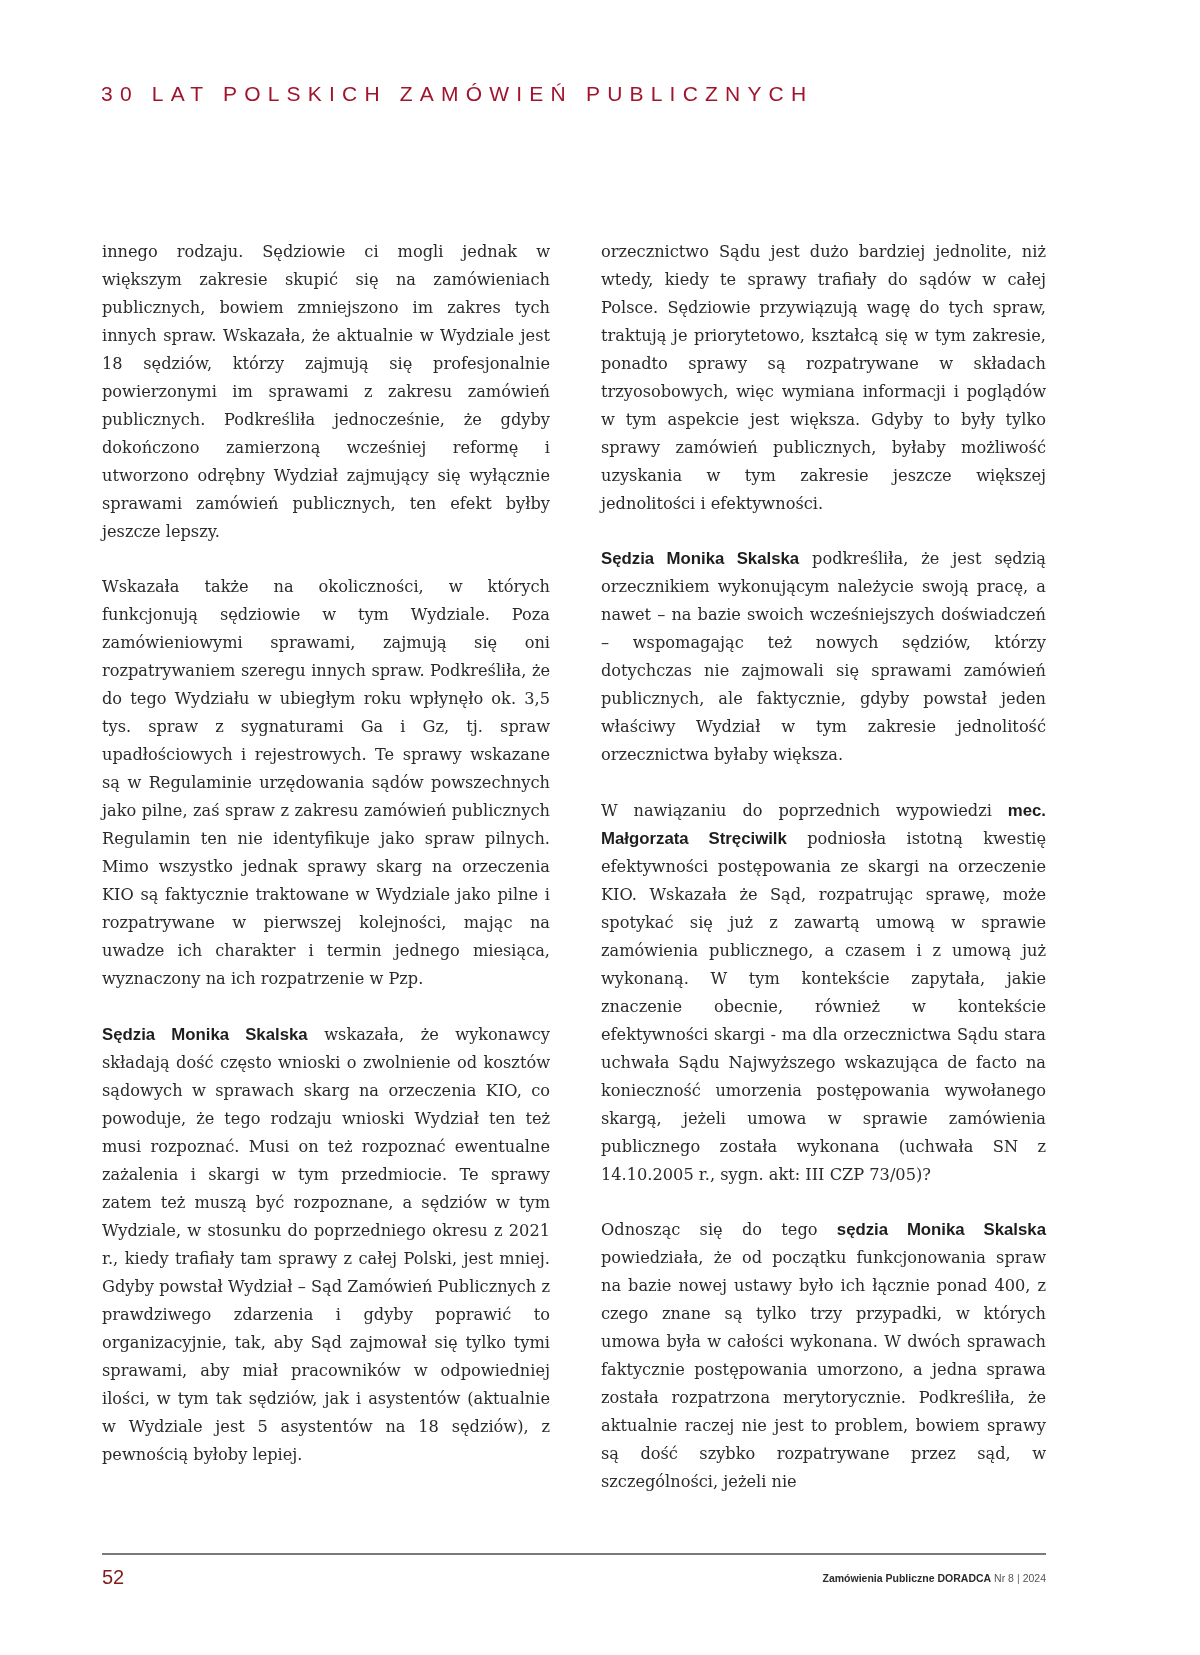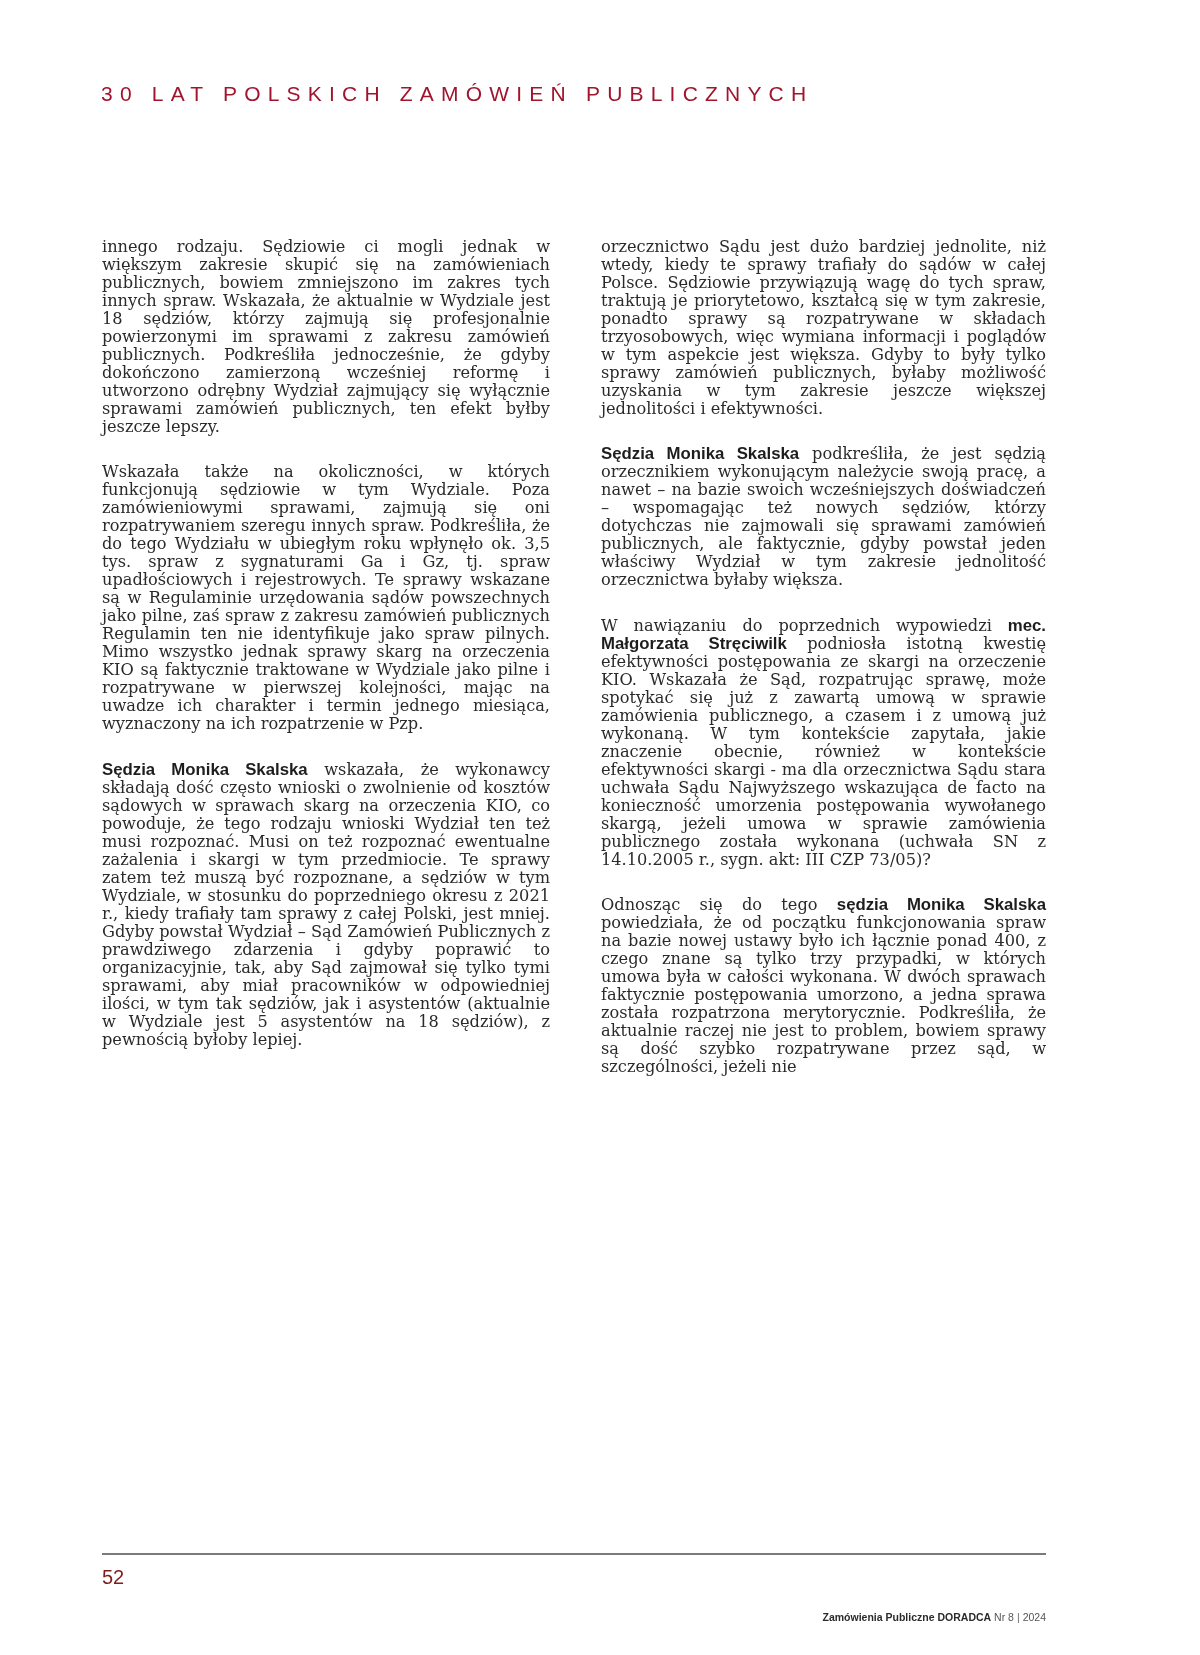--- a/index.html
+++ b/index.html
@@ -6,21 +6,21 @@
   body { width: 1200px; height: 1655px; position: relative; overflow: hidden; }
   .running-head {
     position: absolute; left: 101px; top: 82px;
     font-family: "Liberation Sans", sans-serif; font-weight: normal;
     font-size: 21px; letter-spacing: 7.2px; color: #a0142d;
     white-space: nowrap;
   }
   .col {
     position: absolute; top: 238px; width: 448px;
     font-family: "DejaVu Serif", serif; font-size: 16.2px;
-    line-height: 18px; color: #2a2a2a; text-align: justify;
+    line-height: 28px; color: #2a2a2a; text-align: justify;
     hyphens: manual;
   }
   .col-left { left: 102px; }
   .col-right { left: 601px; width: 445px; }
   .col p { margin: 0 0 27.4px 0; }
   .col p:last-child { margin-bottom: 0; }
   .speaker {
     font-family: "Liberation Sans", sans-serif; font-weight: bold;
     color: #1d1d1d; font-size: 16.8px;
   }
@@ -30,21 +30,20 @@
     height: 2px; background: #7a7a7a;
   }
   .page-number {
     position: absolute; left: 102px; top: 1566px;
     font-family: "Liberation Sans", sans-serif; font-size: 20px; color: #7f1d1d;
   }
   .footer-pub {
     position: absolute; right: 154px; top: 1572px;
     font-family: "Liberation Sans", sans-serif; font-size: 10.5px; color: #2a2a2a;
     white-space: nowrap;
-    margin-top: 39px;
   }
   .footer-pub b { font-weight: bold; }
   .footer-pub .sep { color: #6a6a6a; padding: 0 3px; }
   .footer-pub .light { color: #555; }
 </style>
 </head>
 <body>
 
 <div class="running-head">30 LAT POLSKICH ZAMÓWIEŃ PUBLICZNYCH</div>
 

